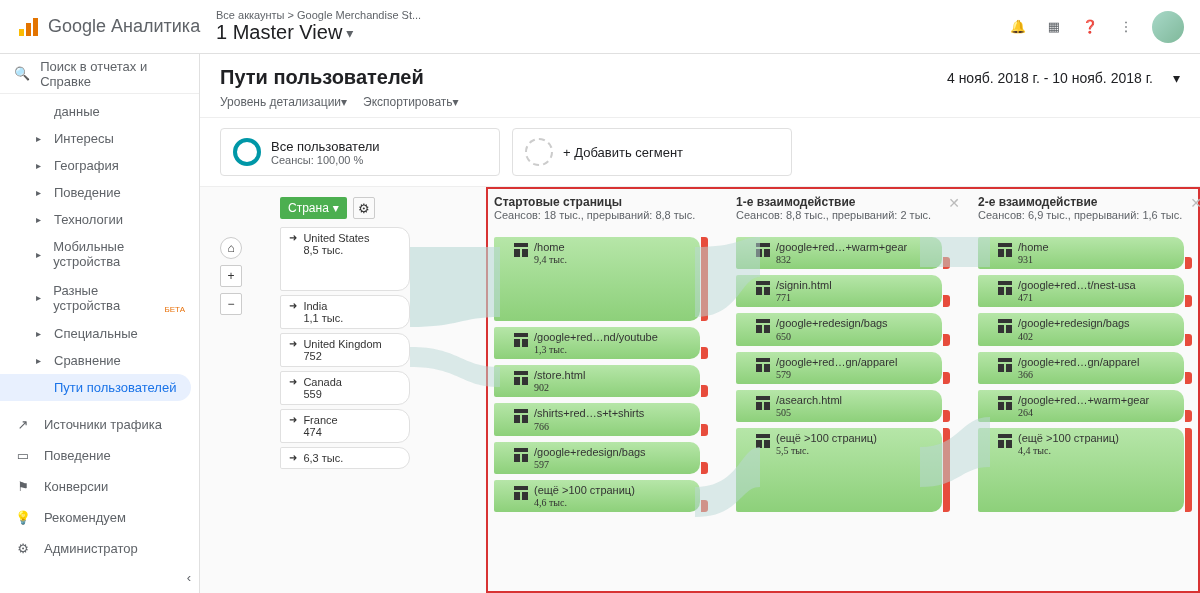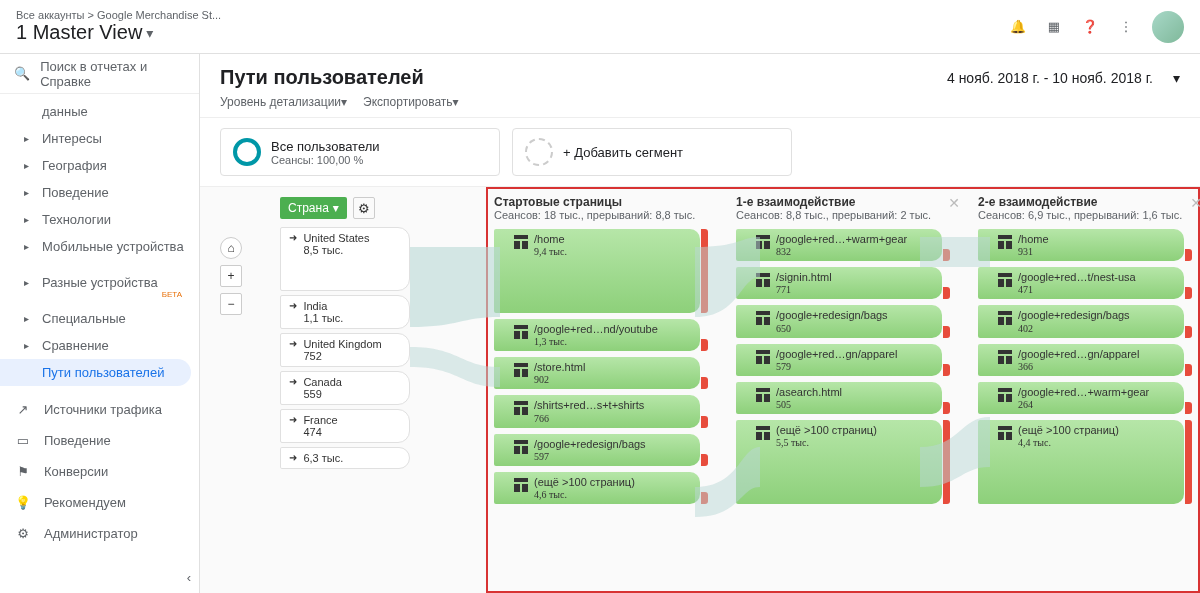--- a/index.html
+++ b/index.html
@@ -17,21 +17,21 @@
 .header-icon { width: 20px; height: 20px; color: #5f6368; cursor: pointer; display: flex; align-items: center; justify-content: center; }
 .avatar { width: 32px; height: 32px; border-radius: 50%; background: linear-gradient(135deg,#a8d8c8,#7fb89a); }
 
 .body { display: flex; height: calc(593px - 54px); }
 
 .sidebar { width: 200px; border-right: 1px solid #e0e0e0; overflow-y: auto; position: relative; }
 .search-row { height: 40px; display: flex; align-items: center; padding: 0 14px; border-bottom: 1px solid #eee; color: #5f6368; font-size: 13px; }
 .search-icon { margin-right: 10px; }
 .nav-group { padding: 4px 0; }
 .nav-item { display: flex; align-items: center; padding: 6px 14px; font-size: 13px; color: #5f6368; cursor: pointer; }
-.nav-item.sub { padding-left: 24px; }
+.nav-item.sub { padding-left: 36px; }
 .nav-item .chev { width: 12px; margin-right: 6px; font-size: 10px; color: #5f6368; }
 .nav-item.selected { background: #e8f0fe; color: #1a73e8; border-radius: 0 16px 16px 0; margin-right: 8px; }
 .nav-main { display: flex; align-items: center; padding: 8px 14px; font-size: 13px; color: #5f6368; cursor: pointer; gap: 12px; }
 .nav-main-icon { width: 18px; text-align: center; }
 .beta-badge { font-size: 8px; color: #e8710a; margin-left: 4px; margin-top: 24px; }
 .sidebar-collapse { position: absolute; bottom: 8px; right: 8px; color: #5f6368; cursor: pointer; }
 
 .main { flex: 1; overflow: hidden; background: #fafafa; display: flex; flex-direction: column; }
 .page-header { padding: 12px 20px 8px; background: #fff; border-bottom: 1px solid #eee; }
 .page-title-row { display: flex; align-items: center; justify-content: space-between; margin-bottom: 6px; }
@@ -60,39 +60,47 @@
 
 .country-list { position: absolute; left: 80px; top: 40px; width: 130px; z-index: 4; }
 .country-item { margin-bottom: 4px; background: #fff; border: 1px solid #e0e0e0; border-radius: 2px 12px 12px 2px; padding: 4px 8px; display: flex; align-items: flex-start; gap: 6px; cursor: pointer; font-size: 11px; }
 .country-item.tall { height: 64px; }
 .country-arrow { font-size: 10px; color: #333; }
 .ci-name { color: #333; }
 .ci-val { font-size: 11px; color: #333; font-weight: 500; }
 
 .flow-columns { position: absolute; left: 286px; top: 0; right: 0; bottom: 0; border: 2px solid #d83333; padding: 6px 0 6px 6px; display: flex; gap: 36px; }
 .flow-col { width: 206px; flex-shrink: 0; position: relative; }
-.col-header { font-size: 12px; color: #333; margin-bottom: 8px; }
+.col-header { font-size: 12px; color: #333; margin-bottom: 16px; }
 .col-title { font-weight: 600; }
 .col-sub { font-size: 11px; color: #5f6368; }
 .col-close { position: absolute; right: -18px; top: 0; color: #bbb; cursor: pointer; font-size: 14px; }
 
 .flow-node { background: linear-gradient(to bottom,#b6e6a8,#8dd07a); border-radius: 2px 10px 10px 2px; padding: 4px 20px; margin-bottom: 6px; position: relative; cursor: pointer; display: flex; align-items: flex-start; gap: 6px; }
 .flow-node.lg { height: 84px; }
 .flow-node .node-icon { width: 14px; height: 14px; margin-top: 2px; }
 .flow-node .node-label { font-size: 11px; color: #333; line-height: 1.2; }
 .flow-node .node-val { font-size: 10px; color: #333; font-weight: 500; font-family: Liberation Serif, serif; }
 .flow-node .drop { position: absolute; right: -8px; top: 0; bottom: 0; width: 7px; background: #e74c3c; border-radius: 0 3px 3px 0; }
 .flow-node .drop.sm { height: 12px; top: auto; bottom: 0; }
 
 svg.bands { position: absolute; inset: 0; z-index: 1; pointer-events: none; }
 </style>
 </head>
 <body>
 
 <div class="header">
+  <div class="logo-area">
+    <svg class="ga-logo" viewBox="0 0 24 24">
+      <rect x="3" y="14" width="5" height="7" fill="#fbbc04"></rect>
+        <rect x="10" y="8" width="5" height="13" fill="#e37400"></rect>
+        <rect x="17" y="3" width="5" height="18" fill="#e37400"></rect>
+    </svg>
+    <span class="logo-text">Google Аналитика</span>
+  </div>
   <div class="breadcrumb">
     <div class="breadcrumb-path">Все аккаунты &gt; Google Merchandise St...</div>
     <div class="view-select">
       <span>1 Master View</span>
       <span class="chev">▾</span>
     </div>
   </div>
   <div class="header-icons">
     <div class="header-icon">🔔</div>
     <div class="header-icon">▦</div>

